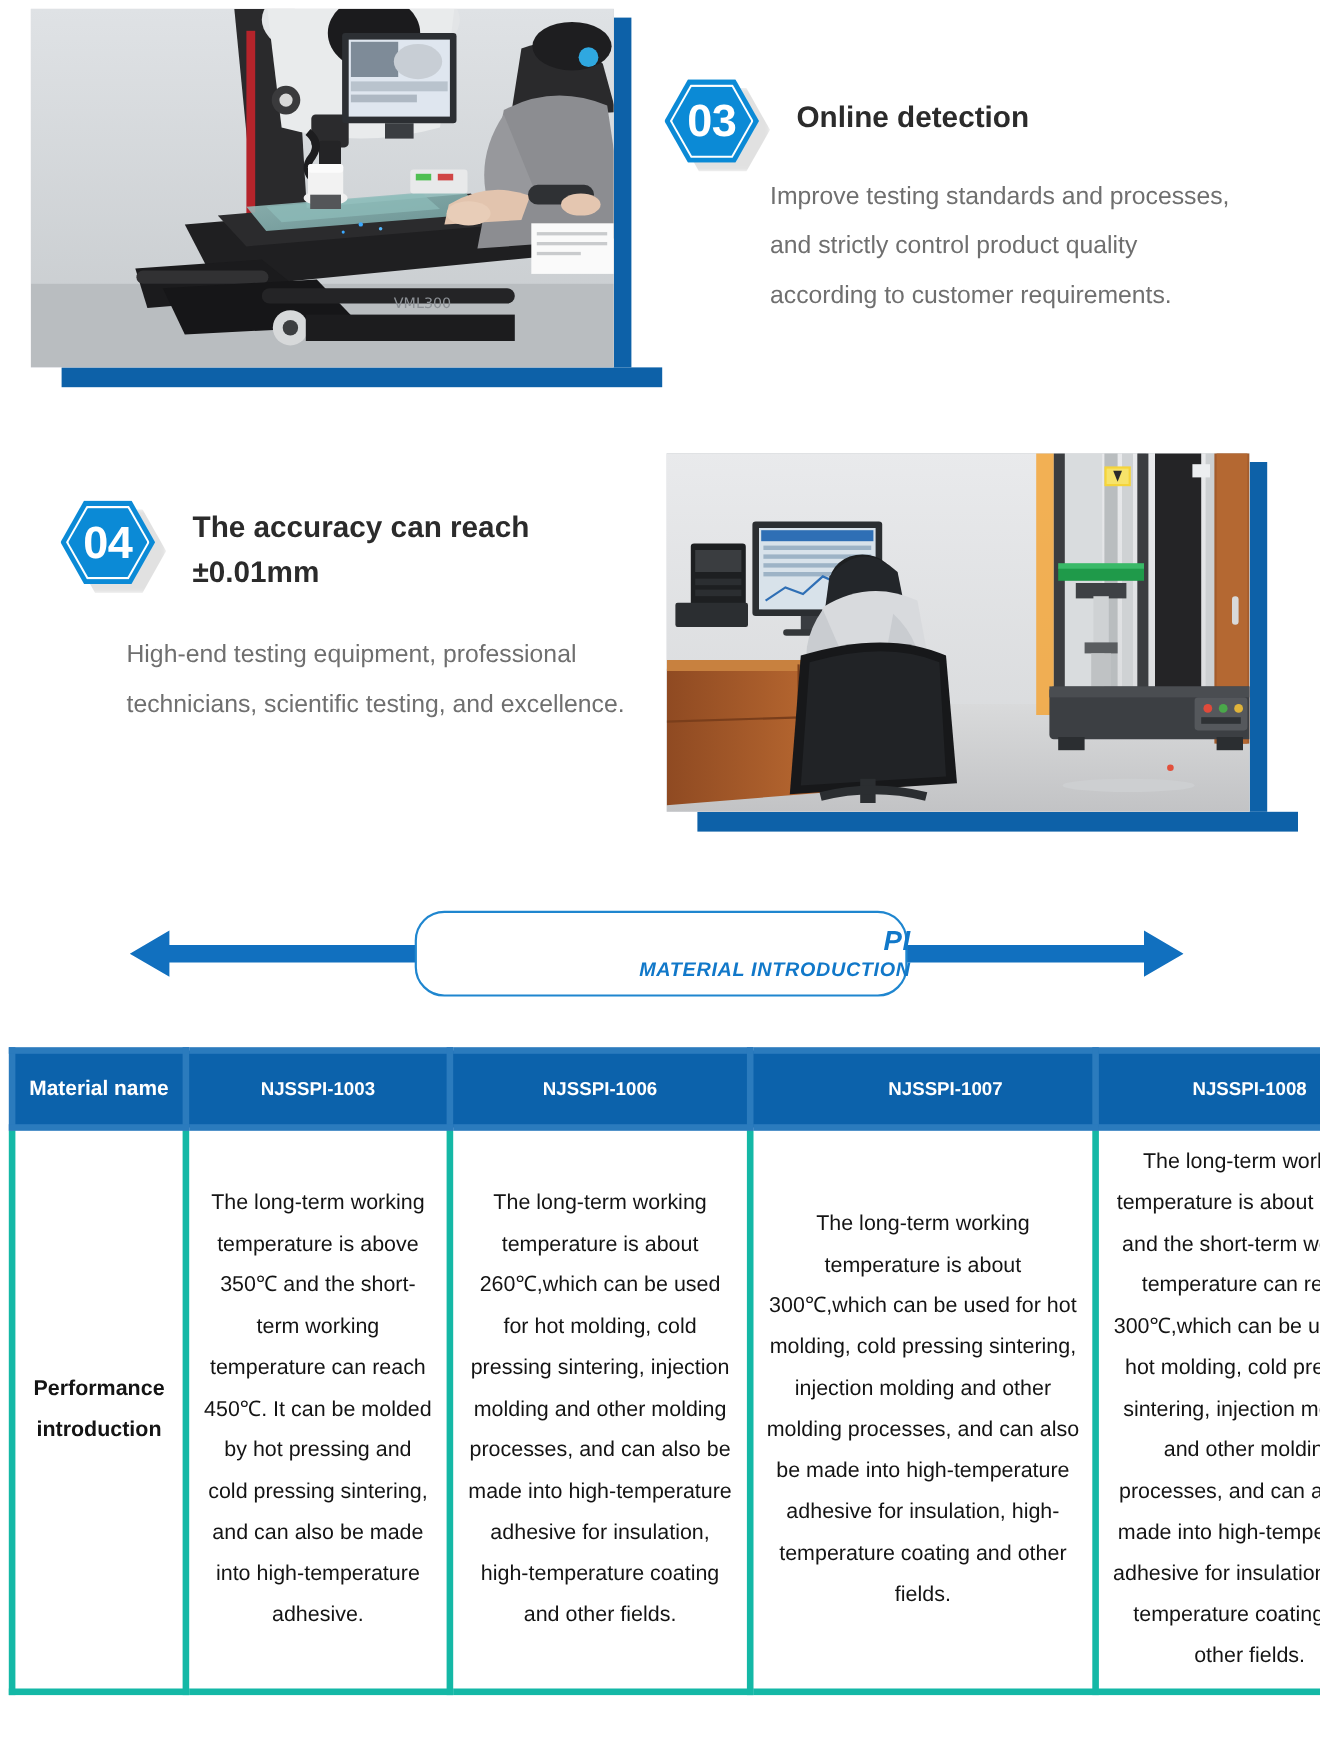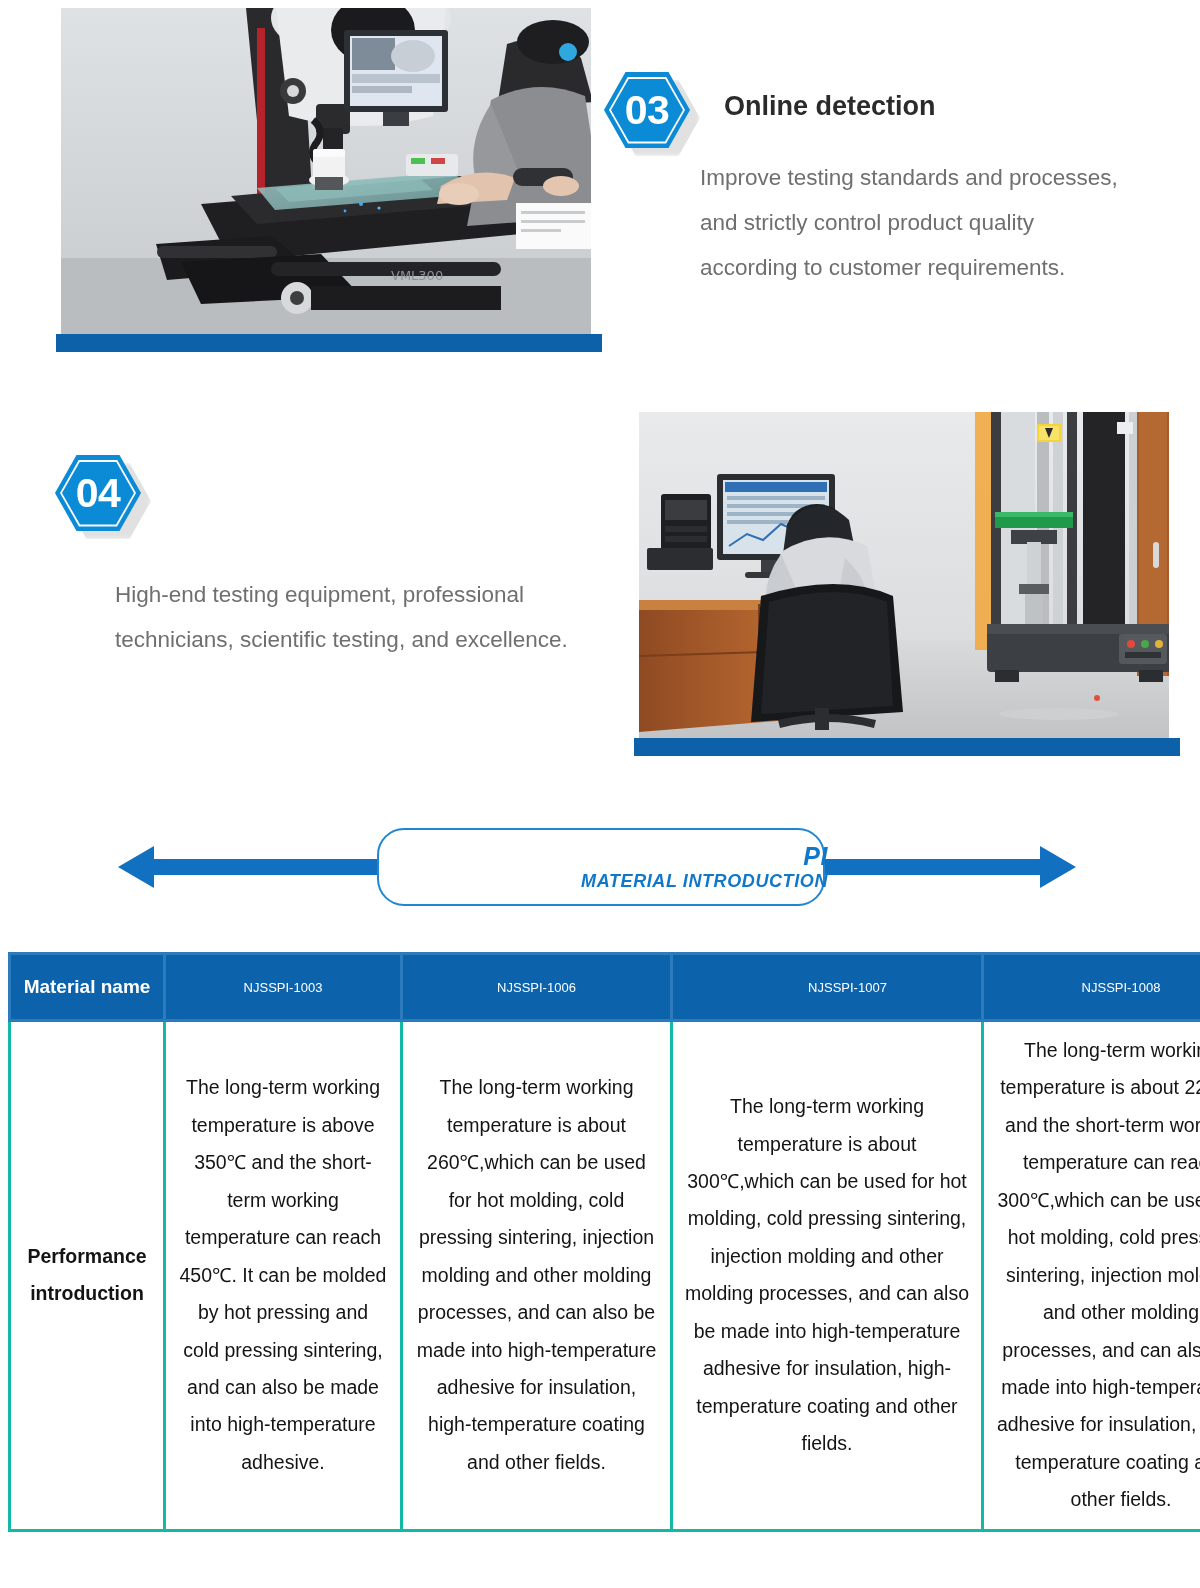--- a/index.html
+++ b/index.html
@@ -20,21 +20,20 @@
     position: absolute;
   }
   .photo-frame .frame-accent {
     position: absolute;
     background: #0d61a8;
   }
   .photo {
     position: absolute;
     overflow: hidden;
     background: #cfd3d6;
-    margin-left: 33px;
   }
 
   
   #sec03-photo-wrap { left: 28px; top: 8px; width: 546px; height: 344px; }
   #sec03-photo { left: 0; top: 0; width: 530px; height: 326px; }
   #sec03-accent-bottom { left: 28px; top: 326px; width: 546px; height: 18px; }
   #sec03-accent-right  { left: 530px; top: 8px; width: 16px; height: 318px; }
 
   .badge-row { position: absolute; display: flex; align-items: flex-start; }
   .hexagon {
@@ -140,30 +139,30 @@
   
   #mat-table {
     position: absolute;
     left: 8px; top: 952px;
     width: 1184px;
     border-collapse: collapse;
     table-layout: fixed;
     font-family: "Liberation Sans", sans-serif;
   }
   #mat-table th, #mat-table td {
-    border: 3px solid #14b8a6;
+    border: 6px solid #14b8a6;
     vertical-align: middle;
     text-align: center;
   }
   #mat-table thead th {
     background: #0c62ab;
     color: #ffffff;
     height: 62px;
-    font-size: 13px;
-    font-weight: normal;
+    font-size: 17px;
+    font-weight: bold;
     border-color: #2b7bbd;
   }
   #mat-table thead th.col-name {
     font-weight: bold;
     font-size: 19px;
   }
   #mat-table tbody td {
     color: #141414;
     font-size: 19.5px;
     line-height: 1.92;
@@ -382,20 +381,21 @@
 </div>
 
 <div class="badge-row" id="sec04-badge">
   <div class="hexagon">
     <div class="hex-shadow"></div>
     <div class="hex-outer"></div>
     <div class="hex-inner"></div>
     <div class="hex-core"></div>
     <div class="hex-num">04</div>
   </div>
+  <div class="sec-title" id="sec04-title">The accuracy can reach ±0.01mm</div>
 </div>
 
 <div class="sec-body" id="sec04-body">High-end testing equipment, professional technicians, scientific testing, and excellence.</div>
 
 <div id="pi-banner">
   <svg width="958" height="82" viewBox="0 0 958 82" xmlns="http://www.w3.org/2000/svg">
 
     <polygon points="0,41 36,20 36,33 480,33 480,49 36,49 36,62" fill="#1170bf"></polygon>
 
     <polygon points="958,41 922,20 922,33 478,33 478,49 922,49 922,62" fill="#1170bf"></polygon>

